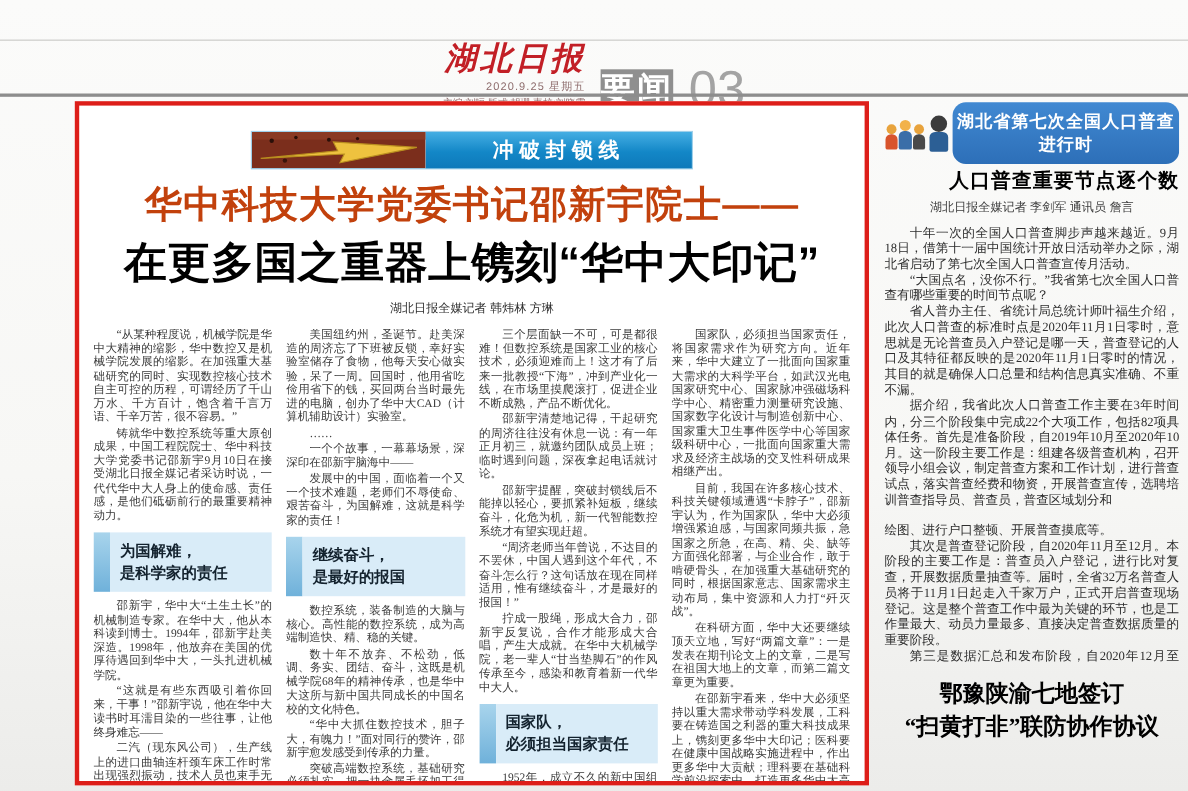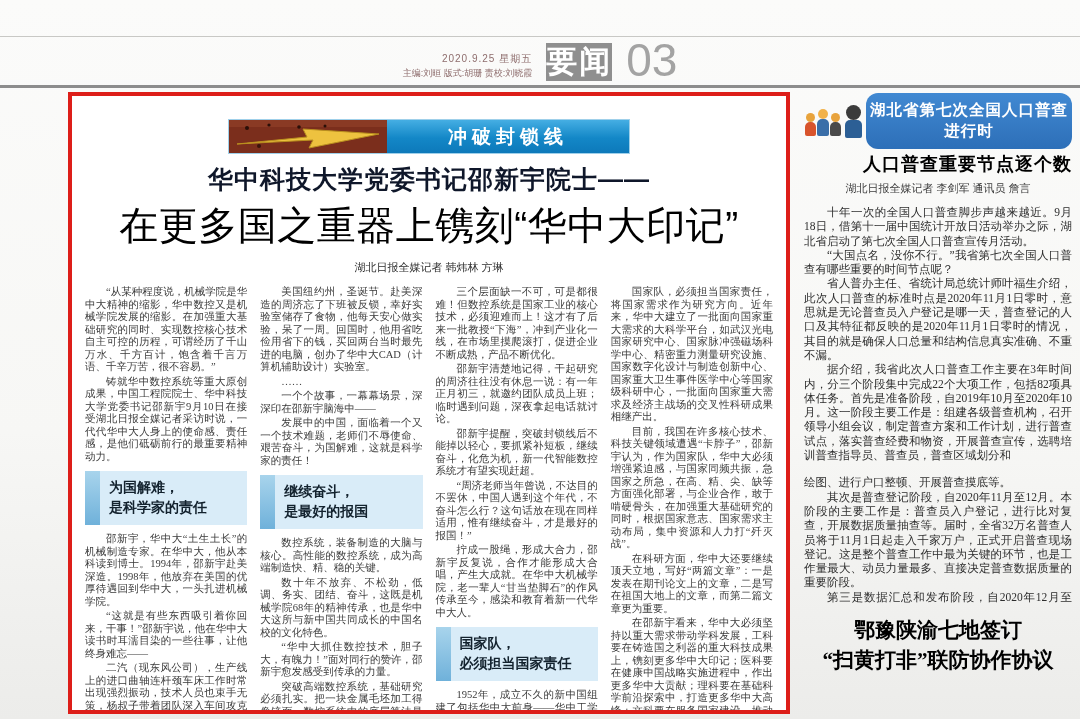--- a/index.html
+++ b/index.html
@@ -23,22 +23,22 @@
 
   
   .content { position:absolute; top:92px; left:68px; right:8px; bottom:5px; display:flex; gap:14px; }
 
   
   .main-article { width:722px; flex:none; border:4px solid #dd1e19; background:#fff; padding:10px 13px 6px; overflow:hidden; }
   .banner { width:400px; height:33px; margin:14px auto 10px; display:flex; box-shadow:0 0 0 1px #9fd0ea; }
   .banner-img { width:158px; flex:none; }
   .banner-img svg { display:block; width:100%; height:100%; }
   .banner-text { flex:1; background:linear-gradient(180deg,#45aee3 0%,#1387c7 55%,#0d79ba 100%); color:#fff; font-weight:bold; font-size:19px; display:flex; align-items:center; justify-content:center; letter-spacing:5px; }
-  .kicker { text-align:center; font-size:25px; color:#0f172a; font-weight:600; margin:4px 0 2px; letter-spacing:1px; }
-  .headline { text-align:center; font-size:39px; font-weight:400; color:#000; margin:3px 0 7px; letter-spacing:0.5px; }
+  .kicker { text-align:center; font-size:34px; color:#c2410c; font-weight:600; margin:4px 0 2px; letter-spacing:1px; }
+  .headline { text-align:center; font-size:39px; font-weight:700; color:#000; margin:3px 0 7px; letter-spacing:0.5px; }
   .byline { text-align:center; font-size:11px; color:#2f2f2f; margin-bottom:11px; }
   .cols { display:flex; gap:13px; height:452px; overflow:hidden; }
   .col { flex:1; font-family:"Liberation Serif",serif; font-size:10.5px; line-height:12.5px; color:#3a3a3a; text-align:justify; }
   .col p { margin:0 0 2px; text-indent:2em; }
   .subhead { display:flex; margin:8px 0 8px; }
   .subhead-bar { width:15px; flex:none; background:linear-gradient(180deg,#a8d4ec,#6fb1da); }
   .subhead-text { flex:1; background:#d9ecf8; padding:7px 9px 8px; font-family:"Liberation Sans",sans-serif; font-weight:bold; font-size:14px; line-height:1.4; color:#13222e; text-indent:0; }
 
   
   .sidebar { flex:1; padding-top:8px; overflow:hidden; }
@@ -57,20 +57,21 @@
   .a2-title { text-align:center; font-family:"Liberation Serif",serif; font-size:21px; font-weight:900; color:#000; line-height:1.45; margin:2px 0 9px; }
 </style>
 </head>
 <body>
 
 <div class="stage">
   <div class="topline"></div>
 
   <header class="masthead">
     <div class="mast-left">
+      <div class="logo">湖北日报</div>
       <div class="mast-date">2020.9.25  星期五</div>
       <div class="mast-staff">主编:刘晅 版式:胡珊 责校:刘晓霞</div>
     </div>
     <div class="section-box">要闻</div>
     <div class="page-no">03</div>
   </header>
 
   <div class="thickline"></div>
 
   <main class="content">

